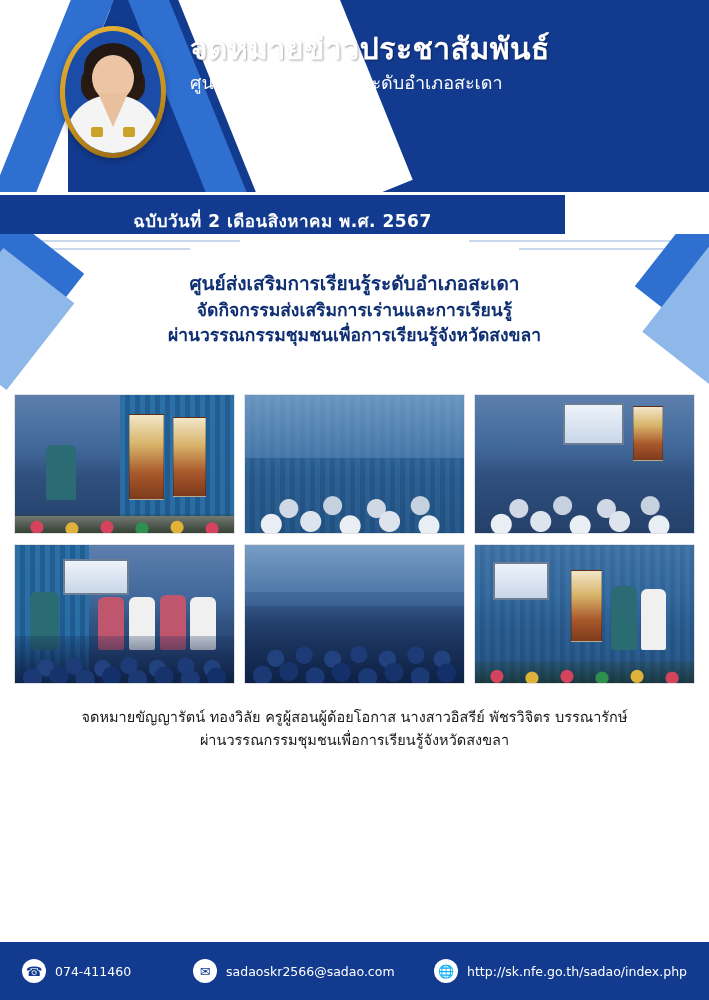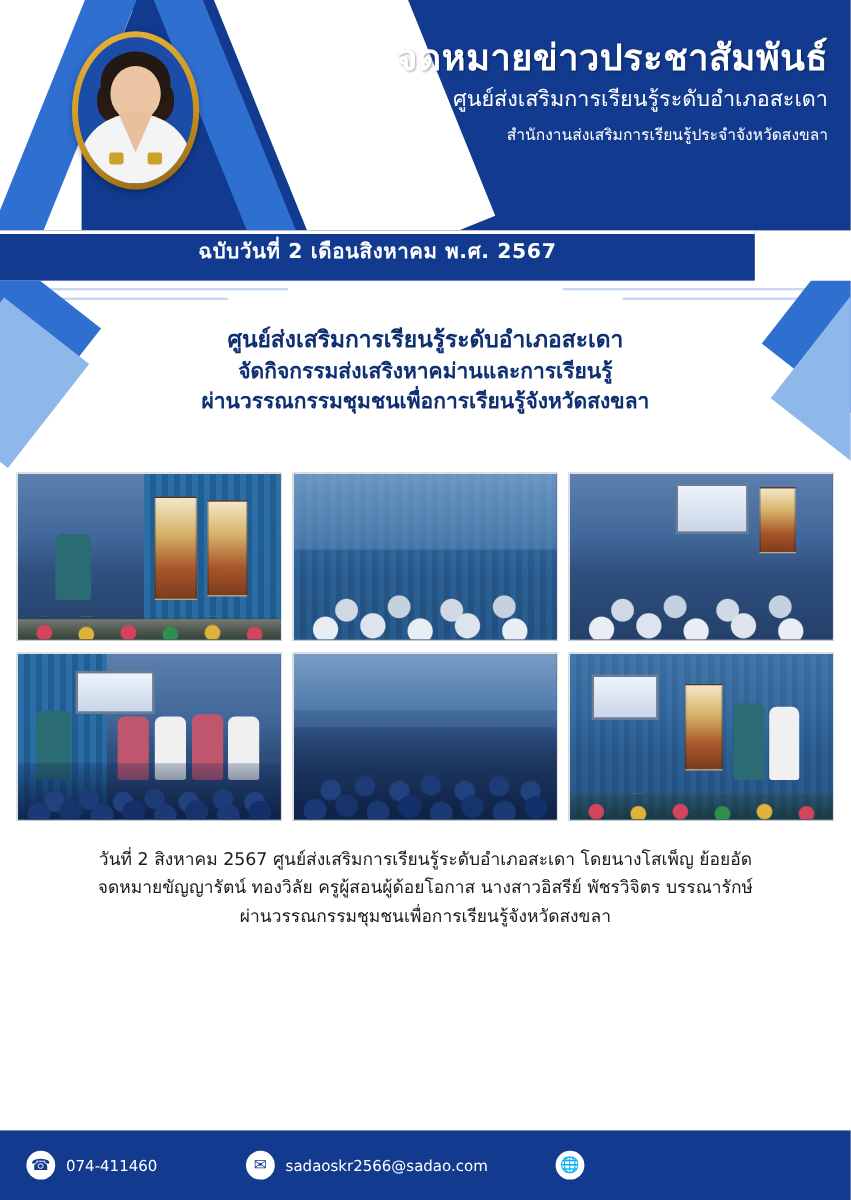--- a/index.html
+++ b/index.html
@@ -107,21 +107,21 @@
   }
   .av-badge2 {
     position:absolute; bottom:16px; right:26px;
     width:12px; height:10px; background:#c9a227; border-radius:2px; z-index:5;
   }
 
   .hdr-text {
     position: absolute;
     left: 190px; top: 30px;
     width: 500px;
-    text-align: right;
+    text-align: left;
     z-index: 6;
   }
   .hdr-title {
     font-size: 30px;
     font-weight: bold;
     color: #ffffff;
     letter-spacing: .5px;
     line-height: 1.25;
     text-shadow: 1px 1px 2px rgba(0,0,0,.35);
   }
@@ -139,26 +139,26 @@
   }
   .hdr-sub3 {
     font-size: 13px;
     color: #ffffff;
     margin-top: 8px;
   }
 
   
   .issue-bar {
     position: relative;
-    width: 629px;
+    width: 565px;
     height: 42px;
     background: #123a8f;
     border-top: 3px solid #ffffff;
     display: flex;
-    align-items: flex-start;
+    align-items: flex-end;
     justify-content: center;
   }
   .issue-text {
     color: #ffffff;
     font-size: 17px;
     font-weight: bold;
     letter-spacing: .5px;
   }
 
   
@@ -381,21 +381,20 @@
       <div class="av-body"></div>
       <div class="av-collar"></div>
       <div class="av-badge"></div>
       <div class="av-badge2"></div>
     </div>
   </div>
 
   <div class="hdr-text">
     <div class="hdr-title">จดหมายข่าวประชาสัมพันธ์</div>
     <div class="hdr-sub1">ศูนย์ส่งเสริมการเรียนรู้ระดับอำเภอสะเดา</div>
-    <div class="hdr-sub3">สำนักงานส่งเสริมการเรียนรู้ประจำจังหวัดสงขลา</div>
   </div>
 </div>
 
 <div class="issue-bar">
   <div class="issue-text">ฉบับวันที่  2  เดือนสิงหาคม  พ.ศ. 2567</div>
 </div>
 
 <div class="title-sec">
   <div class="ts-lines">
     <div class="ts-line" style="left:0;top:6px;width:240px;"></div>
@@ -403,21 +402,21 @@
     <div class="ts-line" style="right:0;top:6px;width:240px;"></div>
     <div class="ts-line" style="right:0;top:14px;width:190px;"></div>
   </div>
   <div class="ts-deco-1"></div>
   <div class="ts-deco-2"></div>
   <div class="ts-deco-3"></div>
   <div class="ts-deco-4"></div>
 
   <div class="title-block">
     <div class="t-line t1">ศูนย์ส่งเสริมการเรียนรู้ระดับอำเภอสะเดา</div>
-    <div class="t-line t2">จัดกิจกรรมส่งเสริงหาคม่านและการเรียนรู้</div>
+    <div class="t-line t2">จัดกิจกรรมส่งเสริมการเร่านและการเรียนรู้</div>
     <div class="t-line t3">ผ่านวรรณกรรมชุมชนเพื่อการเรียนรู้จังหวัดสงขลา</div>
   </div>
 </div>
 
 <div class="photos">
 
   <div class="photo">
     <div class="ph-room"></div>
     <div class="ph-curtain" style="left:48%; width:52%;"></div>
     <div class="ph-banner" style="left:52%; top:14%; width:16%; height:62%;"></div>
@@ -465,31 +464,31 @@
     <div class="ph-screen" style="left:8%; top:12%; width:26%; height:28%;"></div>
     <div class="ph-banner" style="left:44%; top:18%; width:14%; height:52%;"></div>
     <div class="ph-person teal" style="left:62%; top:30%; width:12%; height:46%;"></div>
     <div class="ph-person white" style="left:76%; top:32%; width:11%; height:44%;"></div>
     <div class="ph-flowers"></div>
   </div>
 
 </div>
 
 <div class="body-text">
-  <div class="bt-line">วันที่ 2 สิงหาคม 2567 ศูนย์ส่งเสริมการเรียนรู้ระดับอำเภอสะเดา โดยนางโสเพ็ญ ย้อยอัด</div>
   <div class="bt-line">จดหมายขัญญารัตน์ ทองวิลัย ครูผู้สอนผู้ด้อยโอกาส นางสาวอิสรีย์ พัชรวิจิตร บรรณารักษ์</div>
   <div class="bt-line">ผ่านวรรณกรรมชุมชนเพื่อการเรียนรู้จังหวัดสงขลา</div>
 </div>
 
 <div class="footer-top-strip"></div>
 <div class="footer">
   <div class="f-item c1">
     <span class="f-icon">☎</span>
     <span>074-411460</span>
   </div>
   <div class="f-item c2">
     <span class="f-icon">✉</span>
     <span>sadaoskr2566@sadao.com</span>
   </div>
   <div class="f-item c3">
     <span class="f-icon">🌐</span>
+    <span>http://sk.nfe.go.th/sadao/index.php</span>
   </div>
 </div>
 
 </body></html>

